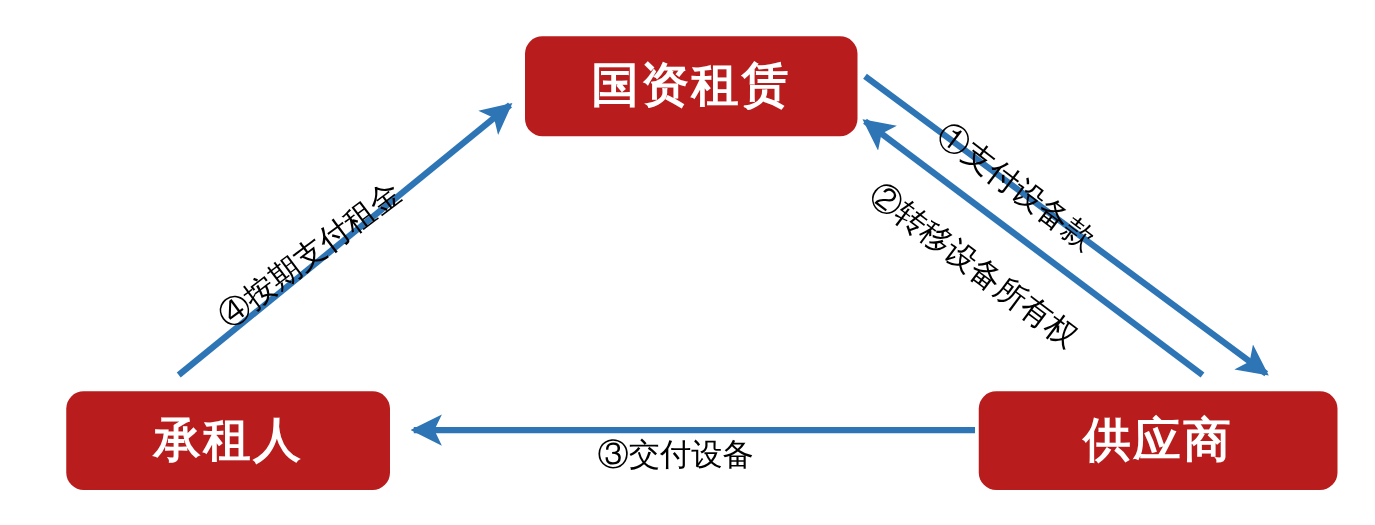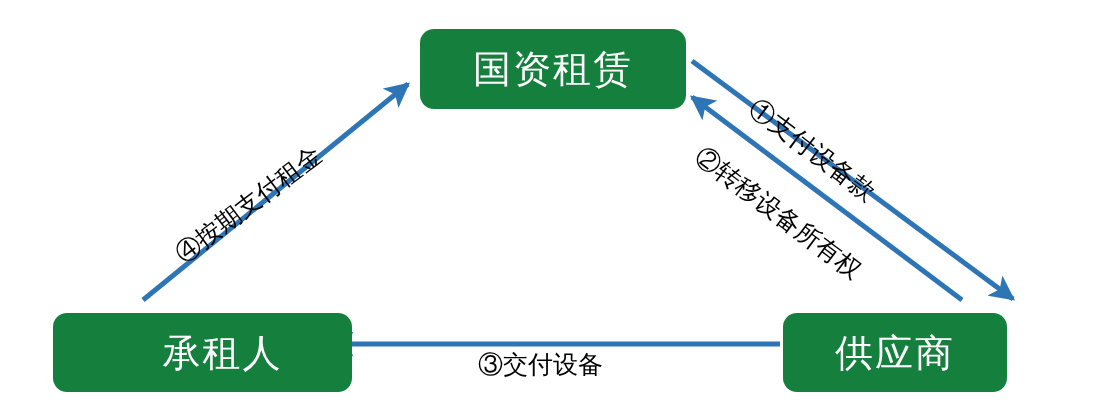--- a/index.html
+++ b/index.html
@@ -12,35 +12,35 @@
   }
   #canvas {
     position: relative;
     width: 1100px;
     height: 420px;
     background: #ffffff;
     overflow: hidden;
   }
   .node {
     position: absolute;
-    background: #15803d;
+    background: #b91c1c;
     border-radius: 14px;
     display: flex;
     align-items: center;
     justify-content: center;
     color: #ffffff;
     font-size: 38px;
     letter-spacing: 2px;
-    font-weight: 400;
+    font-weight: 700;
     line-height: 1;
     user-select: none;
   }
   #node-lessor  { left: 420px; top: 29px;  width: 266px; height: 80px; }
-  #node-lessee  { left: 53px;  top: 313px; width: 259px; height: 79px; padding-left: 40px; }
-  #node-supplier{ left: 783px; top: 313px; width: 224px; height: 79px; }
+  #node-lessee  { left: 53px;  top: 313px; width: 259px; height: 79px; }
+  #node-supplier{ left: 783px; top: 313px; width: 287px; height: 79px; }
 
   #edges {
     position: absolute;
     left: 0; top: 0;
     width: 1100px;
     height: 420px;
   }
   .edge-label {
     position: absolute;
     color: #000000;

